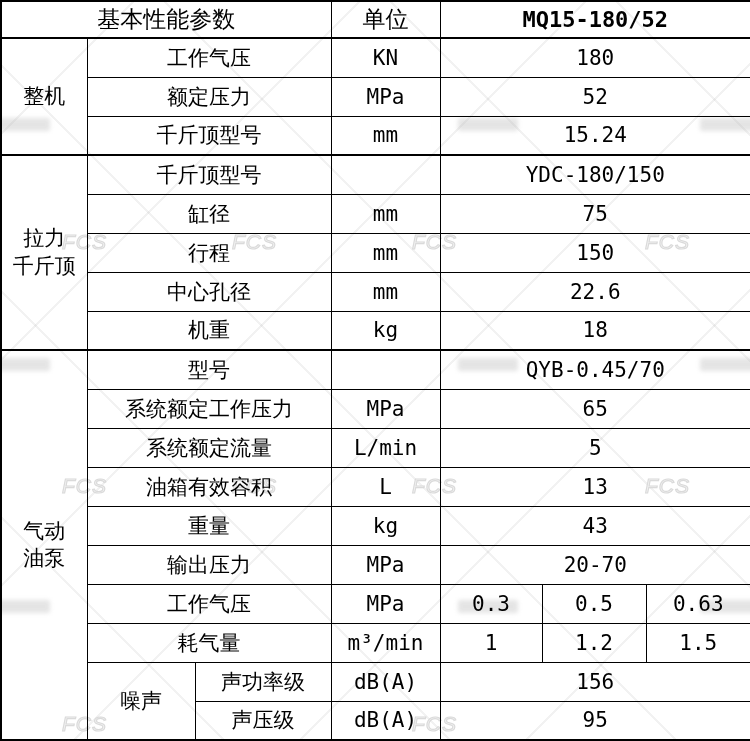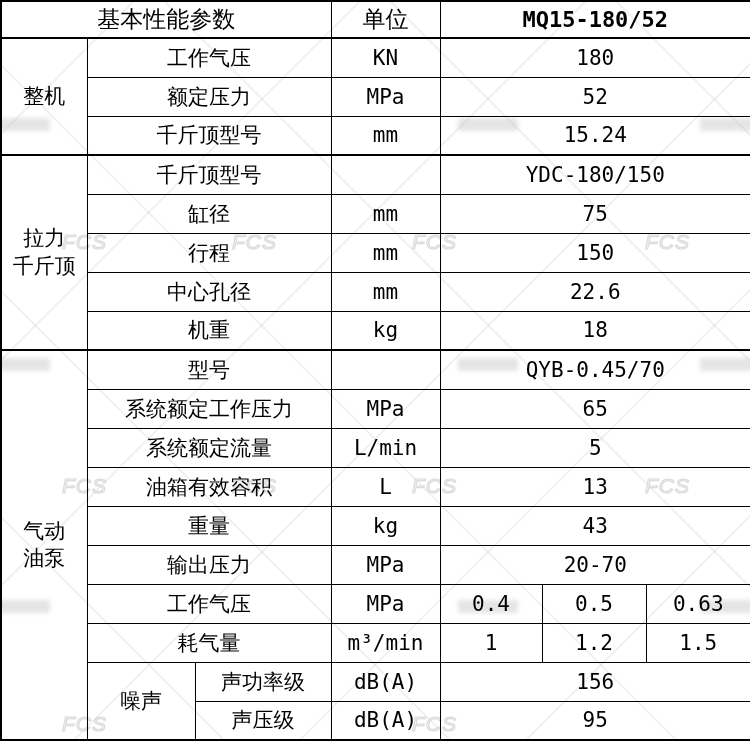--- a/index.html
+++ b/index.html
@@ -202,21 +202,21 @@
         <td colspan="3" class="mono">43</td>
       </tr>
       <tr class="data-row">
         <td colspan="2">输出压力</td>
         <td class="mono">MPa</td>
         <td colspan="3" class="mono">20-70</td>
       </tr>
       <tr class="data-row">
         <td colspan="2">工作气压</td>
         <td class="mono">MPa</td>
-        <td class="mono">0.4</td>
+        <td class="mono">0.3</td>
         <td class="mono">0.5</td>
         <td class="mono">0.63</td>
       </tr>
       <tr class="data-row">
         <td colspan="2">耗气量</td>
         <td class="mono">m³/min</td>
         <td class="mono">1</td>
         <td class="mono">1.2</td>
         <td class="mono">1.5</td>
       </tr>

